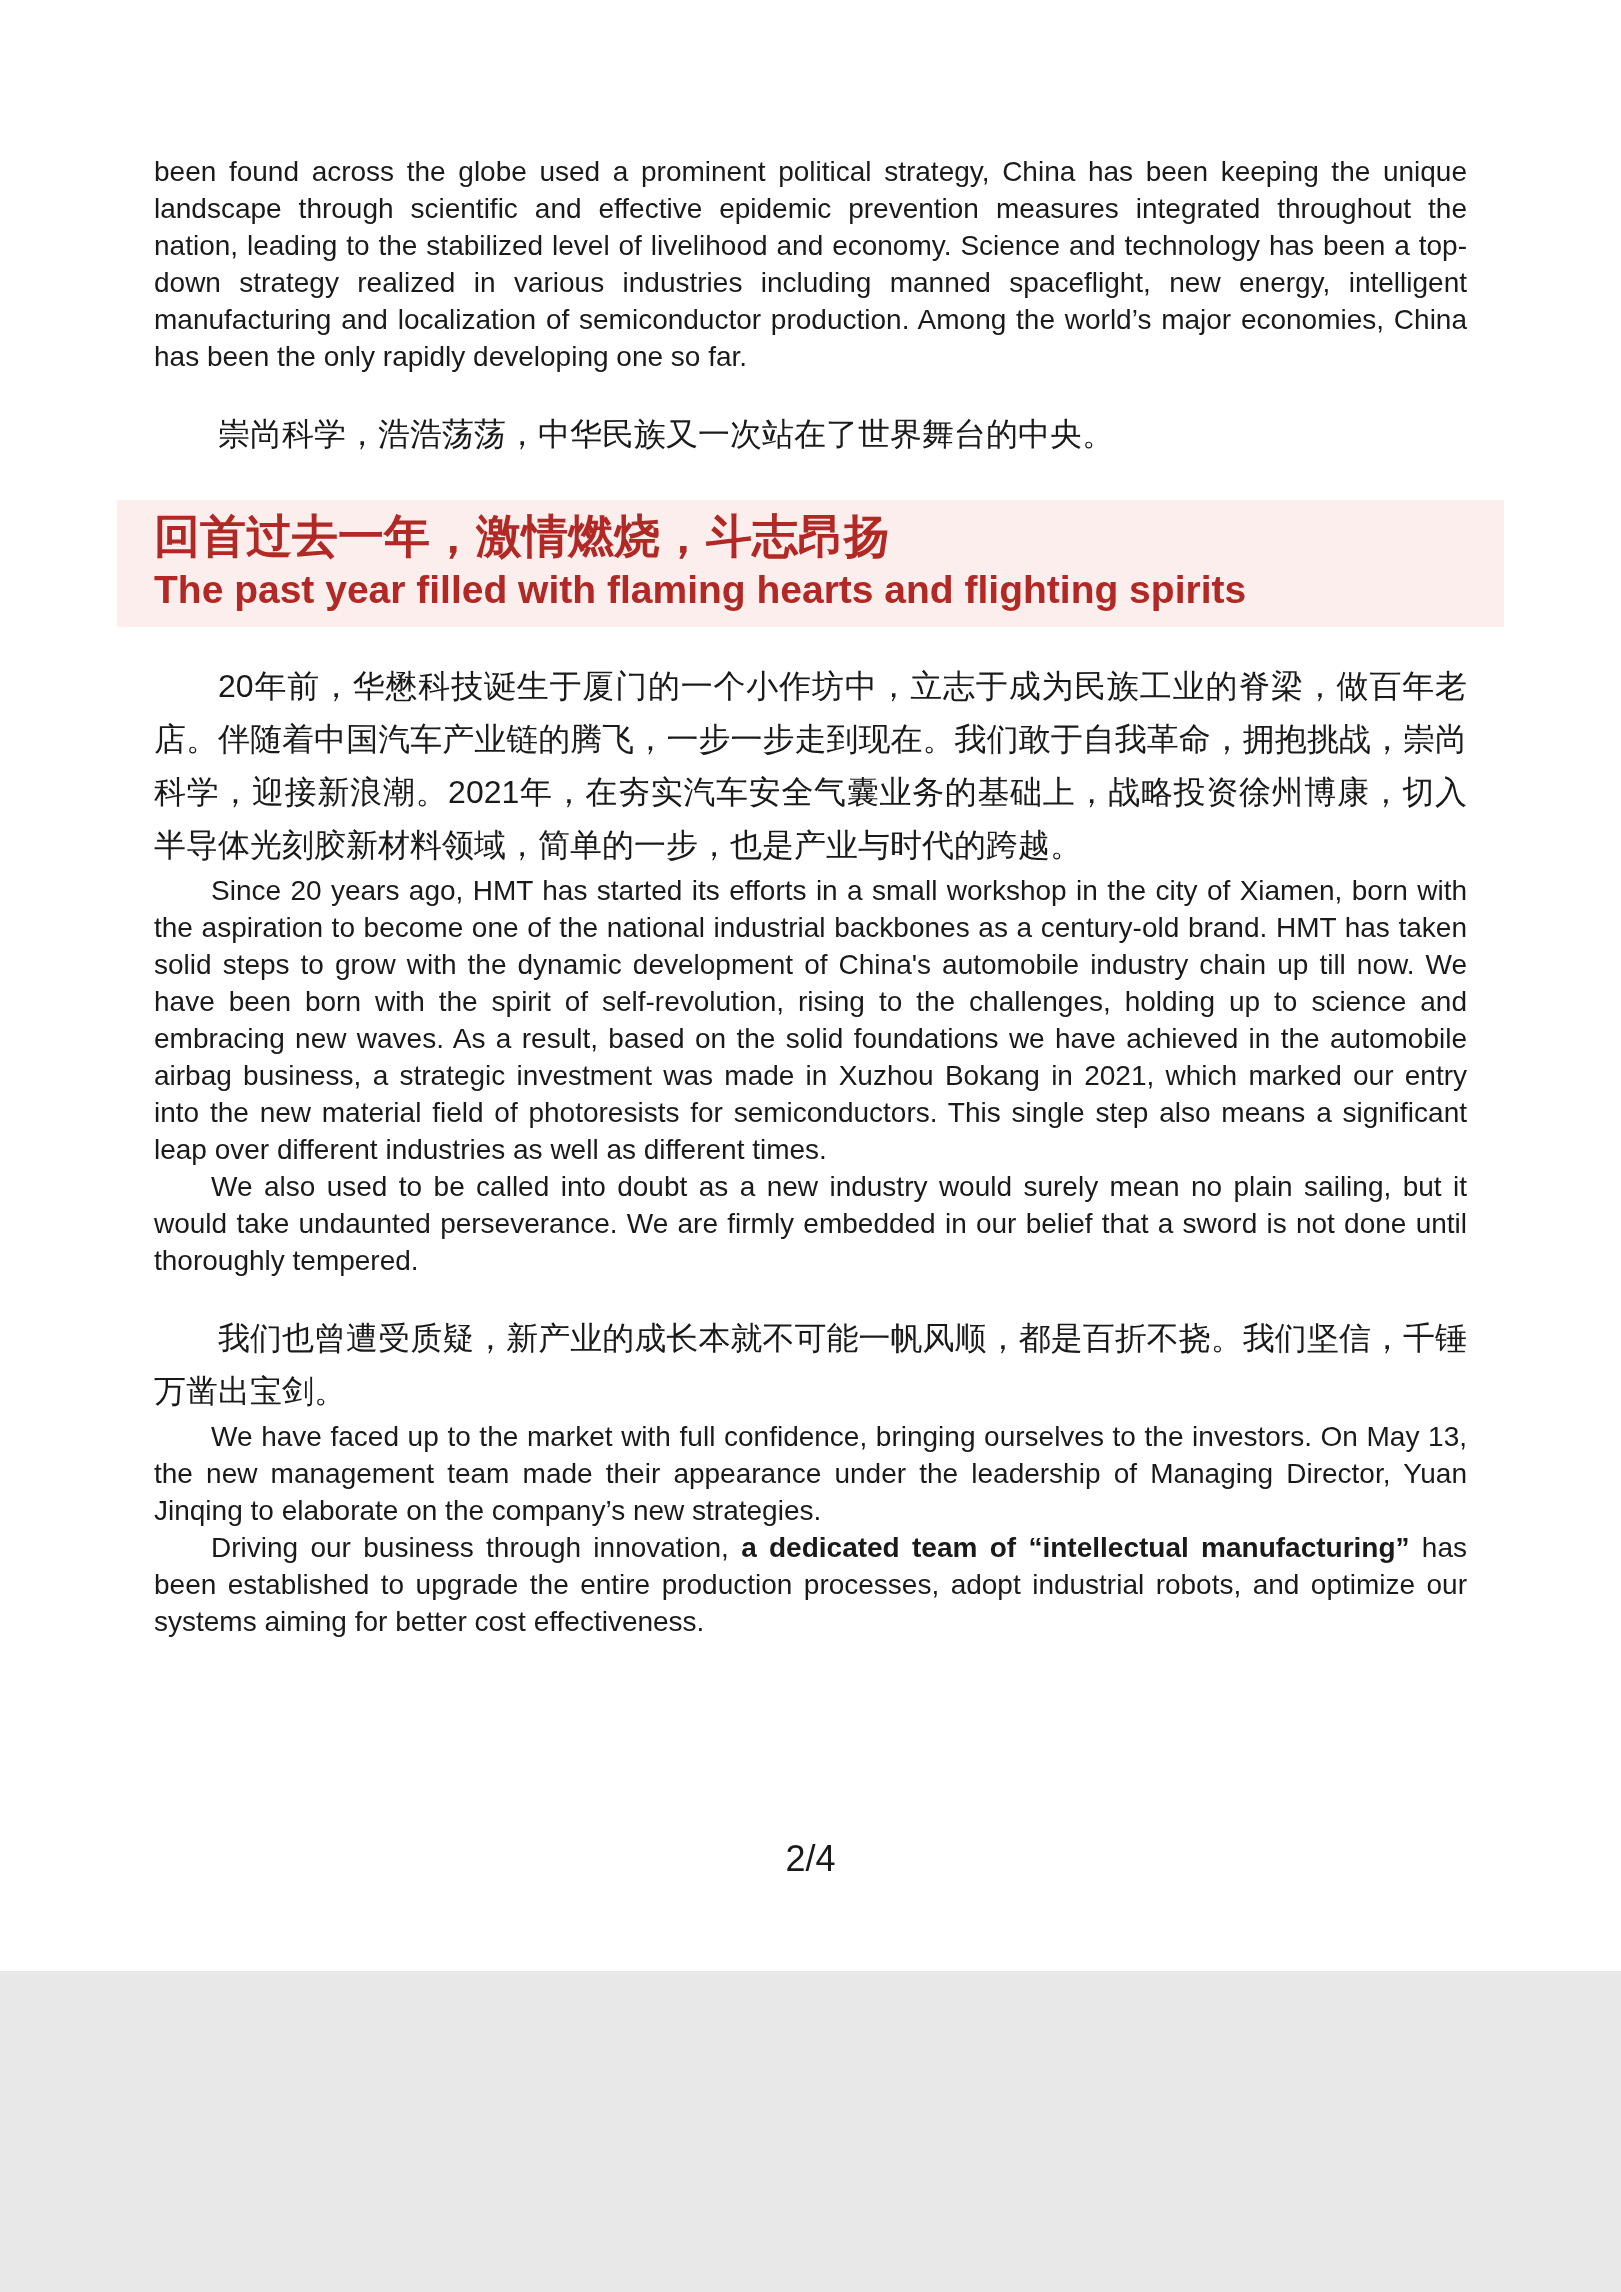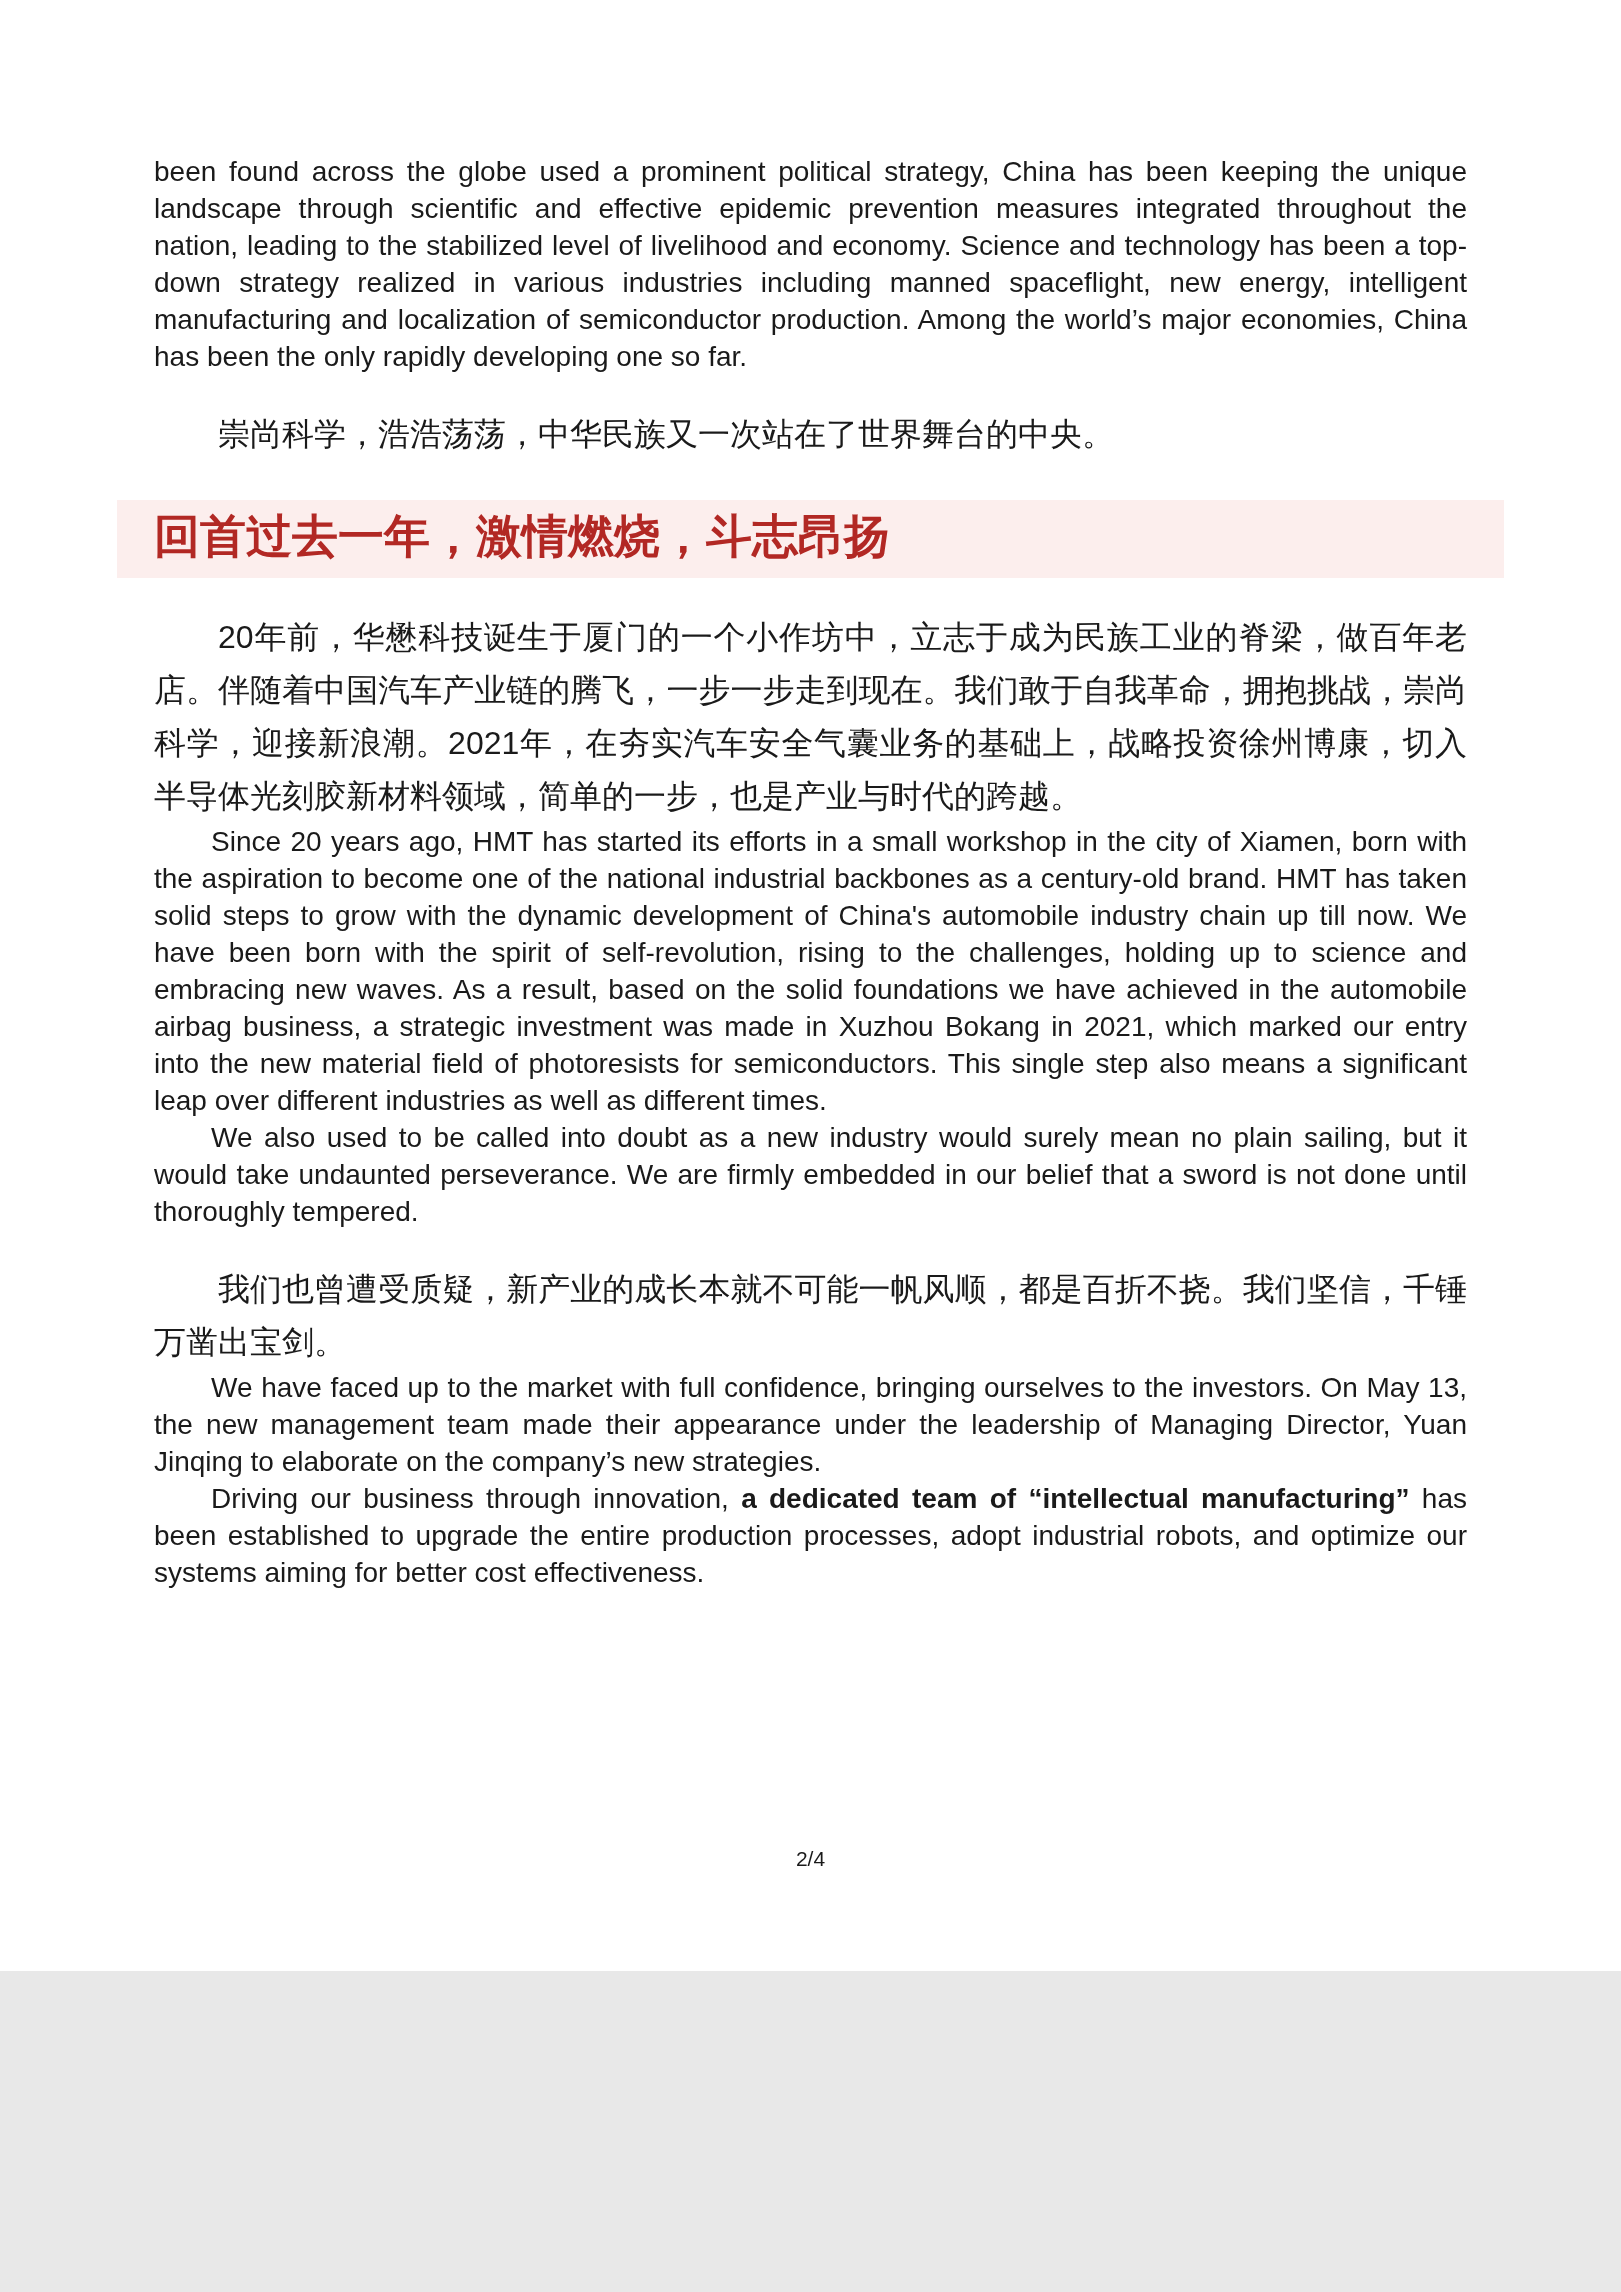--- a/index.html
+++ b/index.html
@@ -55,34 +55,35 @@
     font-size: 39px;
     line-height: 49px;
     font-weight: bold;
   }
   .page-footer {
     position: absolute;
     left: 0;
     bottom: 94px;
     width: 100%;
     text-align: center;
-    font-size: 21px;
+    font-size: 36px;
     line-height: 37px;
     color: var(--body-color, #1a1a1a);
   }
 </style>
 </head>
 <body>
 
 <div class="page">
   <main class="doc-body" id="doc-body">
       <p class="para en"><span>been found across the globe used a prominent political strategy, China has been keeping the unique landscape through scientific and effective epidemic prevention measures integrated throughout the nation, leading to the stabilized level of livelihood and economy. Science and technology has been a top-down strategy realized in various industries including manned spaceflight, new energy, intelligent manufacturing and localization of semiconductor production. Among the world’s major economies, China has been the only rapidly developing one so far.</span></p>
       <p class="para zh indent gap"><span>崇尚科学，浩浩荡荡，中华民族又一次站在了世界舞台的中央。</span></p>
       <section class="heading-band gap">
         <h2 class="heading-zh">回首过去一年，激情燃烧，斗志昂扬</h2>
+        <h3 class="heading-en">The past year filled with flaming hearts and flighting spirits</h3>
       </section>
       <p class="para zh indent gap"><span>20年前，华懋科技诞生于厦门的一个小作坊中，立志于成为民族工业的脊梁，做百年老店。伴随着中国汽车产业链的腾飞，一步一步走到现在。我们敢于自我革命，拥抱挑战，崇尚科学，迎接新浪潮。2021年，在夯实汽车安全气囊业务的基础上，战略投资徐州博康，切入半导体光刻胶新材料领域，简单的一步，也是产业与时代的跨越。</span></p>
       <p class="para en indent"><span>Since 20 years ago, HMT has started its efforts in a small workshop in the city of Xiamen, born with the aspiration to become one of the national industrial backbones as a century-old brand. HMT has taken solid steps to grow with the dynamic development of China's automobile industry chain up till now. We have been born with the spirit of self-revolution, rising to the challenges, holding up to science and embracing new waves. As a result, based on the solid foundations we have achieved in the automobile airbag business, a strategic investment was made in Xuzhou Bokang in 2021, which marked our entry into the new material field of photoresists for semiconductors. This single step also means a significant leap over different industries as well as different times.</span></p>
       <p class="para en indent"><span>We also used to be called into doubt as a new industry would surely mean no plain sailing, but it would take undaunted perseverance. We are firmly embedded in our belief that a sword is not done until thoroughly tempered.</span></p>
       <p class="para zh indent gap"><span>我们也曾遭受质疑，新产业的成长本就不可能一帆风顺，都是百折不挠。我们坚信，千锤万凿出宝剑。</span></p>
       <p class="para en indent"><span>We have faced up to the market with full confidence, bringing ourselves to the investors. On May 13, the new management team made their appearance under the leadership of Managing Director, Yuan Jinqing to elaborate on the company’s new strategies.</span></p>
       <p class="para en indent"><span>Driving our business through innovation, </span><span class="bold">a dedicated team of “intellectual manufacturing”</span><span> has been established to upgrade the entire production processes, adopt industrial robots, and optimize our systems aiming for better cost effectiveness.</span></p>
     </main>
   <footer class="page-footer">
     <span>2/4</span>

